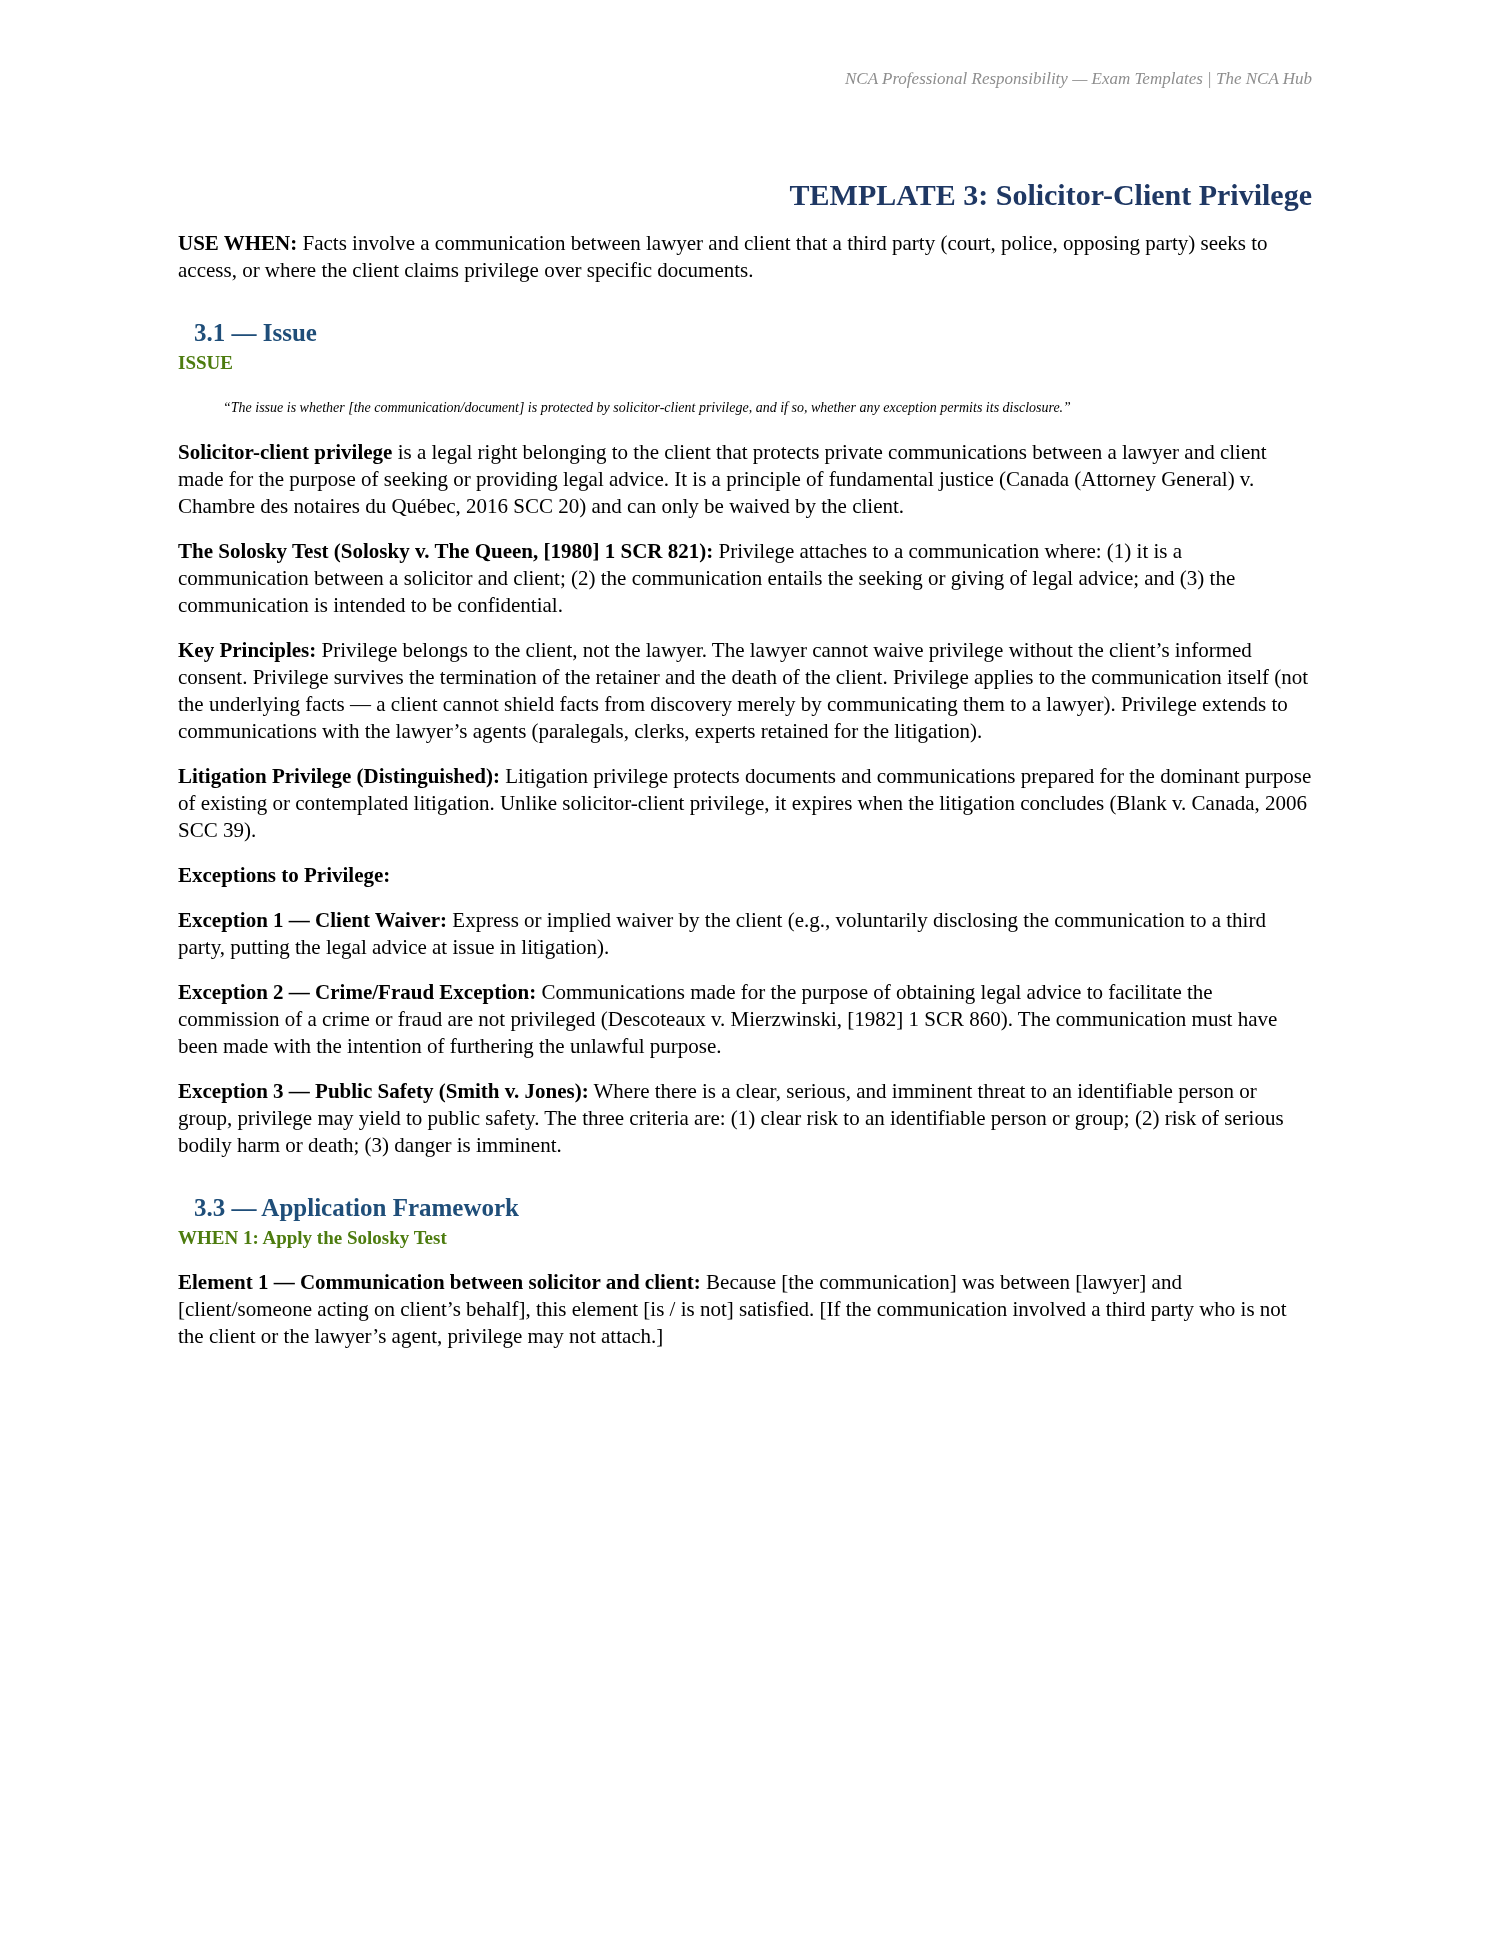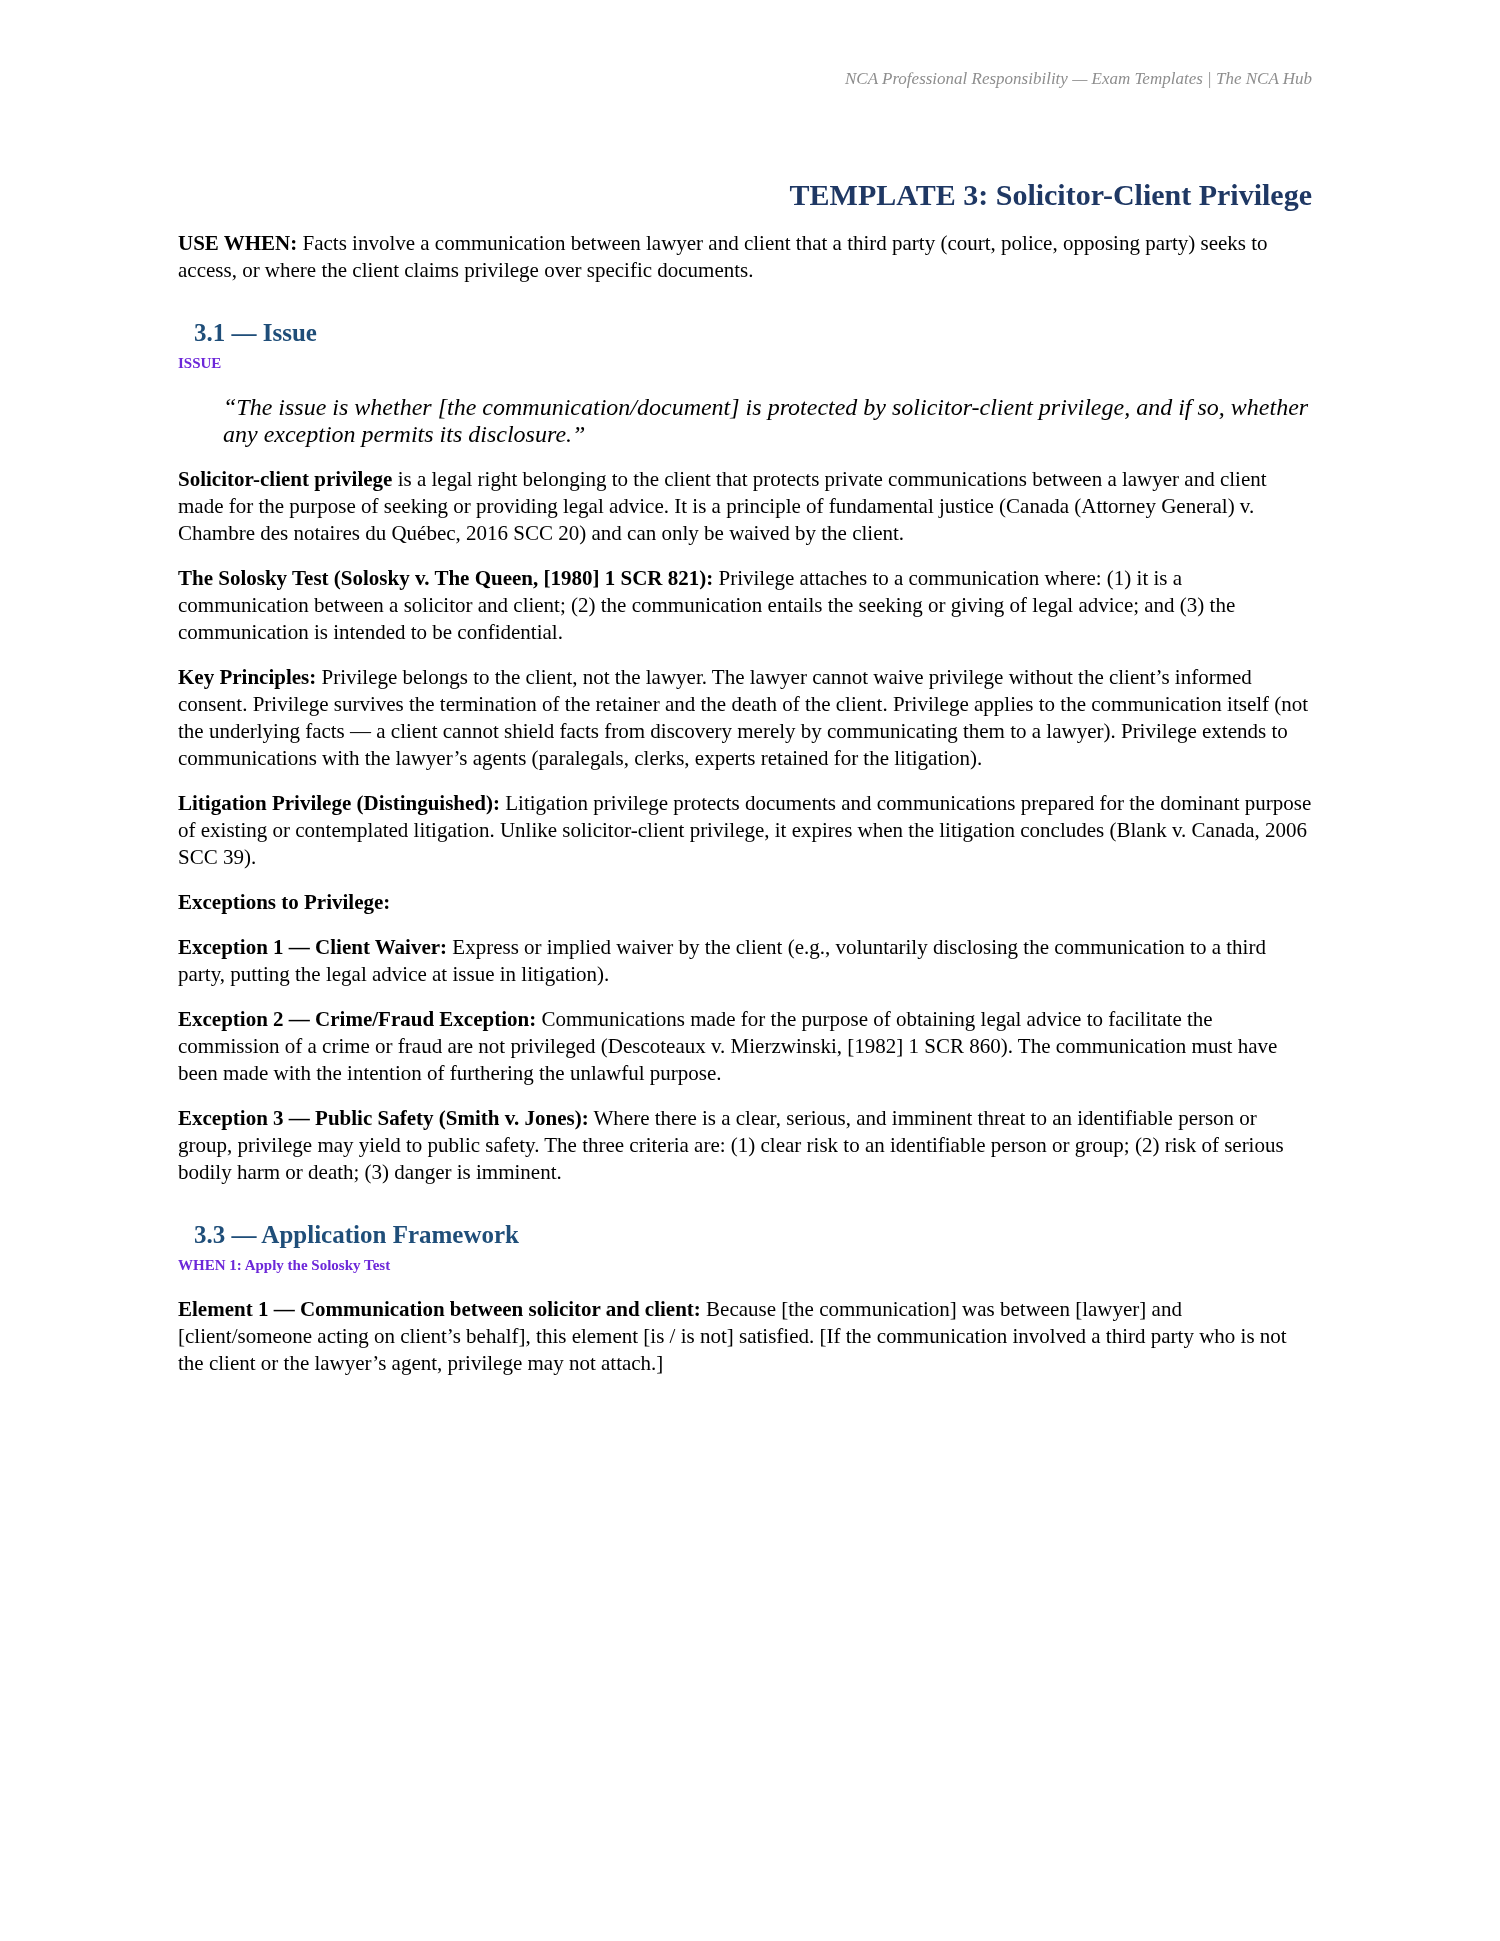--- a/index.html
+++ b/index.html
@@ -34,33 +34,33 @@
     text-align: right;
   }
   h2.section-heading {
     font-size: 25px;
     line-height: 30px;
     font-weight: bold;
     color: #1f4e79;
     margin: 34px 0 0 16px;
   }
   h3.sub-heading {
-    font-size: 15px;
+    font-size: 19px;
     line-height: 26px;
     font-weight: bold;
-    color: #6d28d9;
+    color: #4d7c0f;
     margin: 2px 0 0 0;
   }
   p.body-par {
     font-size: 21px;
     line-height: 27px;
     margin: 18px 0 0 0;
   }
   p.quote-par {
-    font-size: 24px;
+    font-size: 14px;
     line-height: 27px;
     font-style: italic;
     margin: 18px 0 18px 45px;
   }
   .doc-footer {
     position: absolute;
     top: 1814px;
     left: 12px;
     width: 100%;
     text-align: right;

